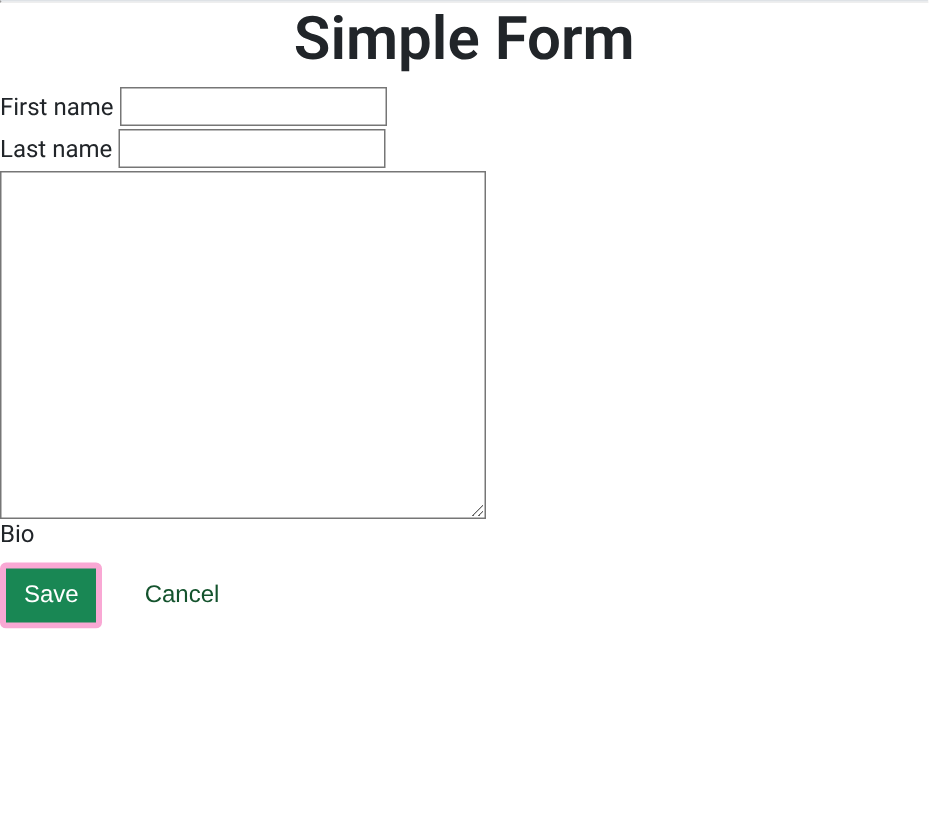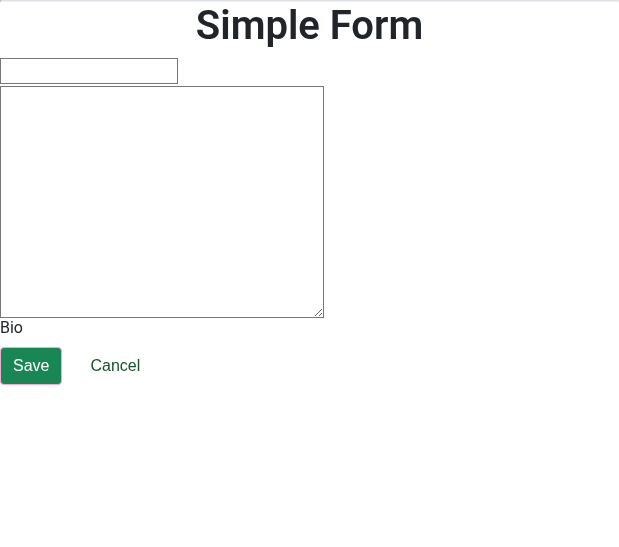--- a/index.html
+++ b/index.html
@@ -60,21 +60,21 @@
     .bio-label {
       font-size: 1rem;
       color: #212529;
     }
     .actions {
       margin-top: 10px;
     }
     .btn-save {
       background-color: #198754;
       color: #fff;
-      border: 1px solid #f9a8d4;
+      border: 4px solid #f9a8d4;
       padding: 6px 12px;
       font-size: 1rem;
       border-radius: 4px;
       cursor: pointer;
       line-height: 1.5;
     }
     .btn-cancel {
       background: none;
       border: none;
       color: #14532d;
@@ -86,23 +86,28 @@
   </style>
 </head>
 <body>
 
 <hr class="divider-top">
 
 <div class="form-container">
   <h1>Simple Form</h1>
 
   <div class="form-row">
+    <label>First name</label>
     <input type="text" value="" style="">
   </div>
 
+  <div class="form-row">
+    <label>Last name</label>
+    <input type="text" value="" style="">
+  </div>
 
 
 
   <div>
     <textarea style=""></textarea>
     <span class="bio-label">Bio</span>
   </div>
 
   <div class="actions">
     <button class="btn-save">Save</button>

